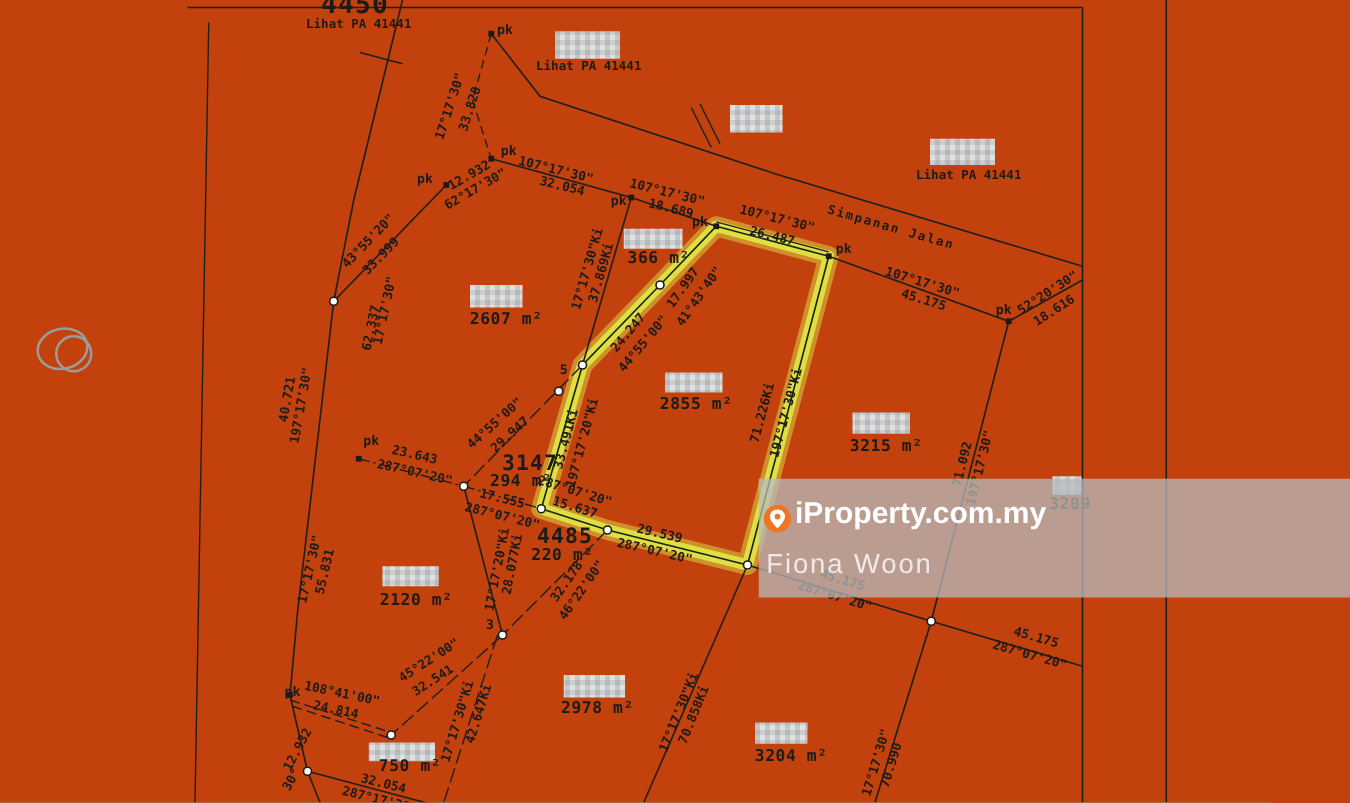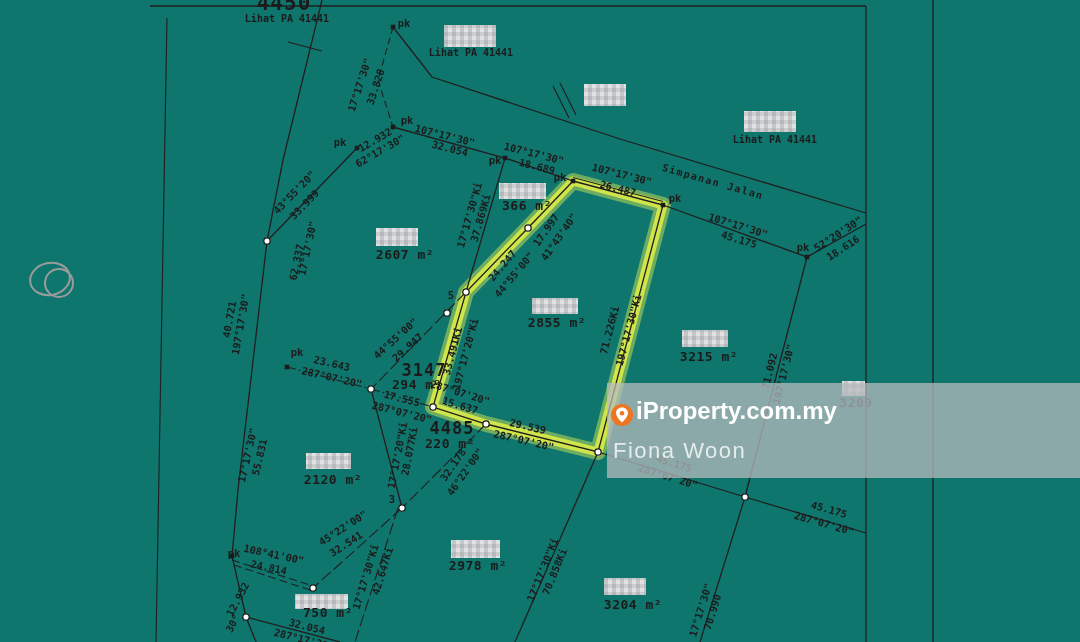--- a/index.html
+++ b/index.html
@@ -1,16 +1,16 @@
 <!DOCTYPE html>
 <html><head>
 <meta charset="utf-8">
 <style>
   html,body{margin:0;padding:0;background:#888;}
-  .stage{position:relative;width:1080px;height:642px;overflow:hidden;background:#0f766e;
+  .stage{position:relative;width:1080px;height:642px;overflow:hidden;background:#c2410c;
          font-family:"DejaVu Sans Mono", monospace;}
   svg{position:absolute;left:0;top:0;}
   svg text{fill:#1b1b1b;font-family:"DejaVu Sans Mono", monospace;font-weight:700;
            text-anchor:middle;white-space:pre;}
   svg text.area{letter-spacing:.5px;}
   svg text.big{font-weight:800;letter-spacing:1px;}
   svg text.road{letter-spacing:1.5px;}
   .map-line{stroke:#1f1f1f;stroke-width:1.3;fill:none;}
   .thin{stroke-width:1.1;}
   .wm-band{position:absolute;left:607px;top:383px;width:473px;height:95px;

